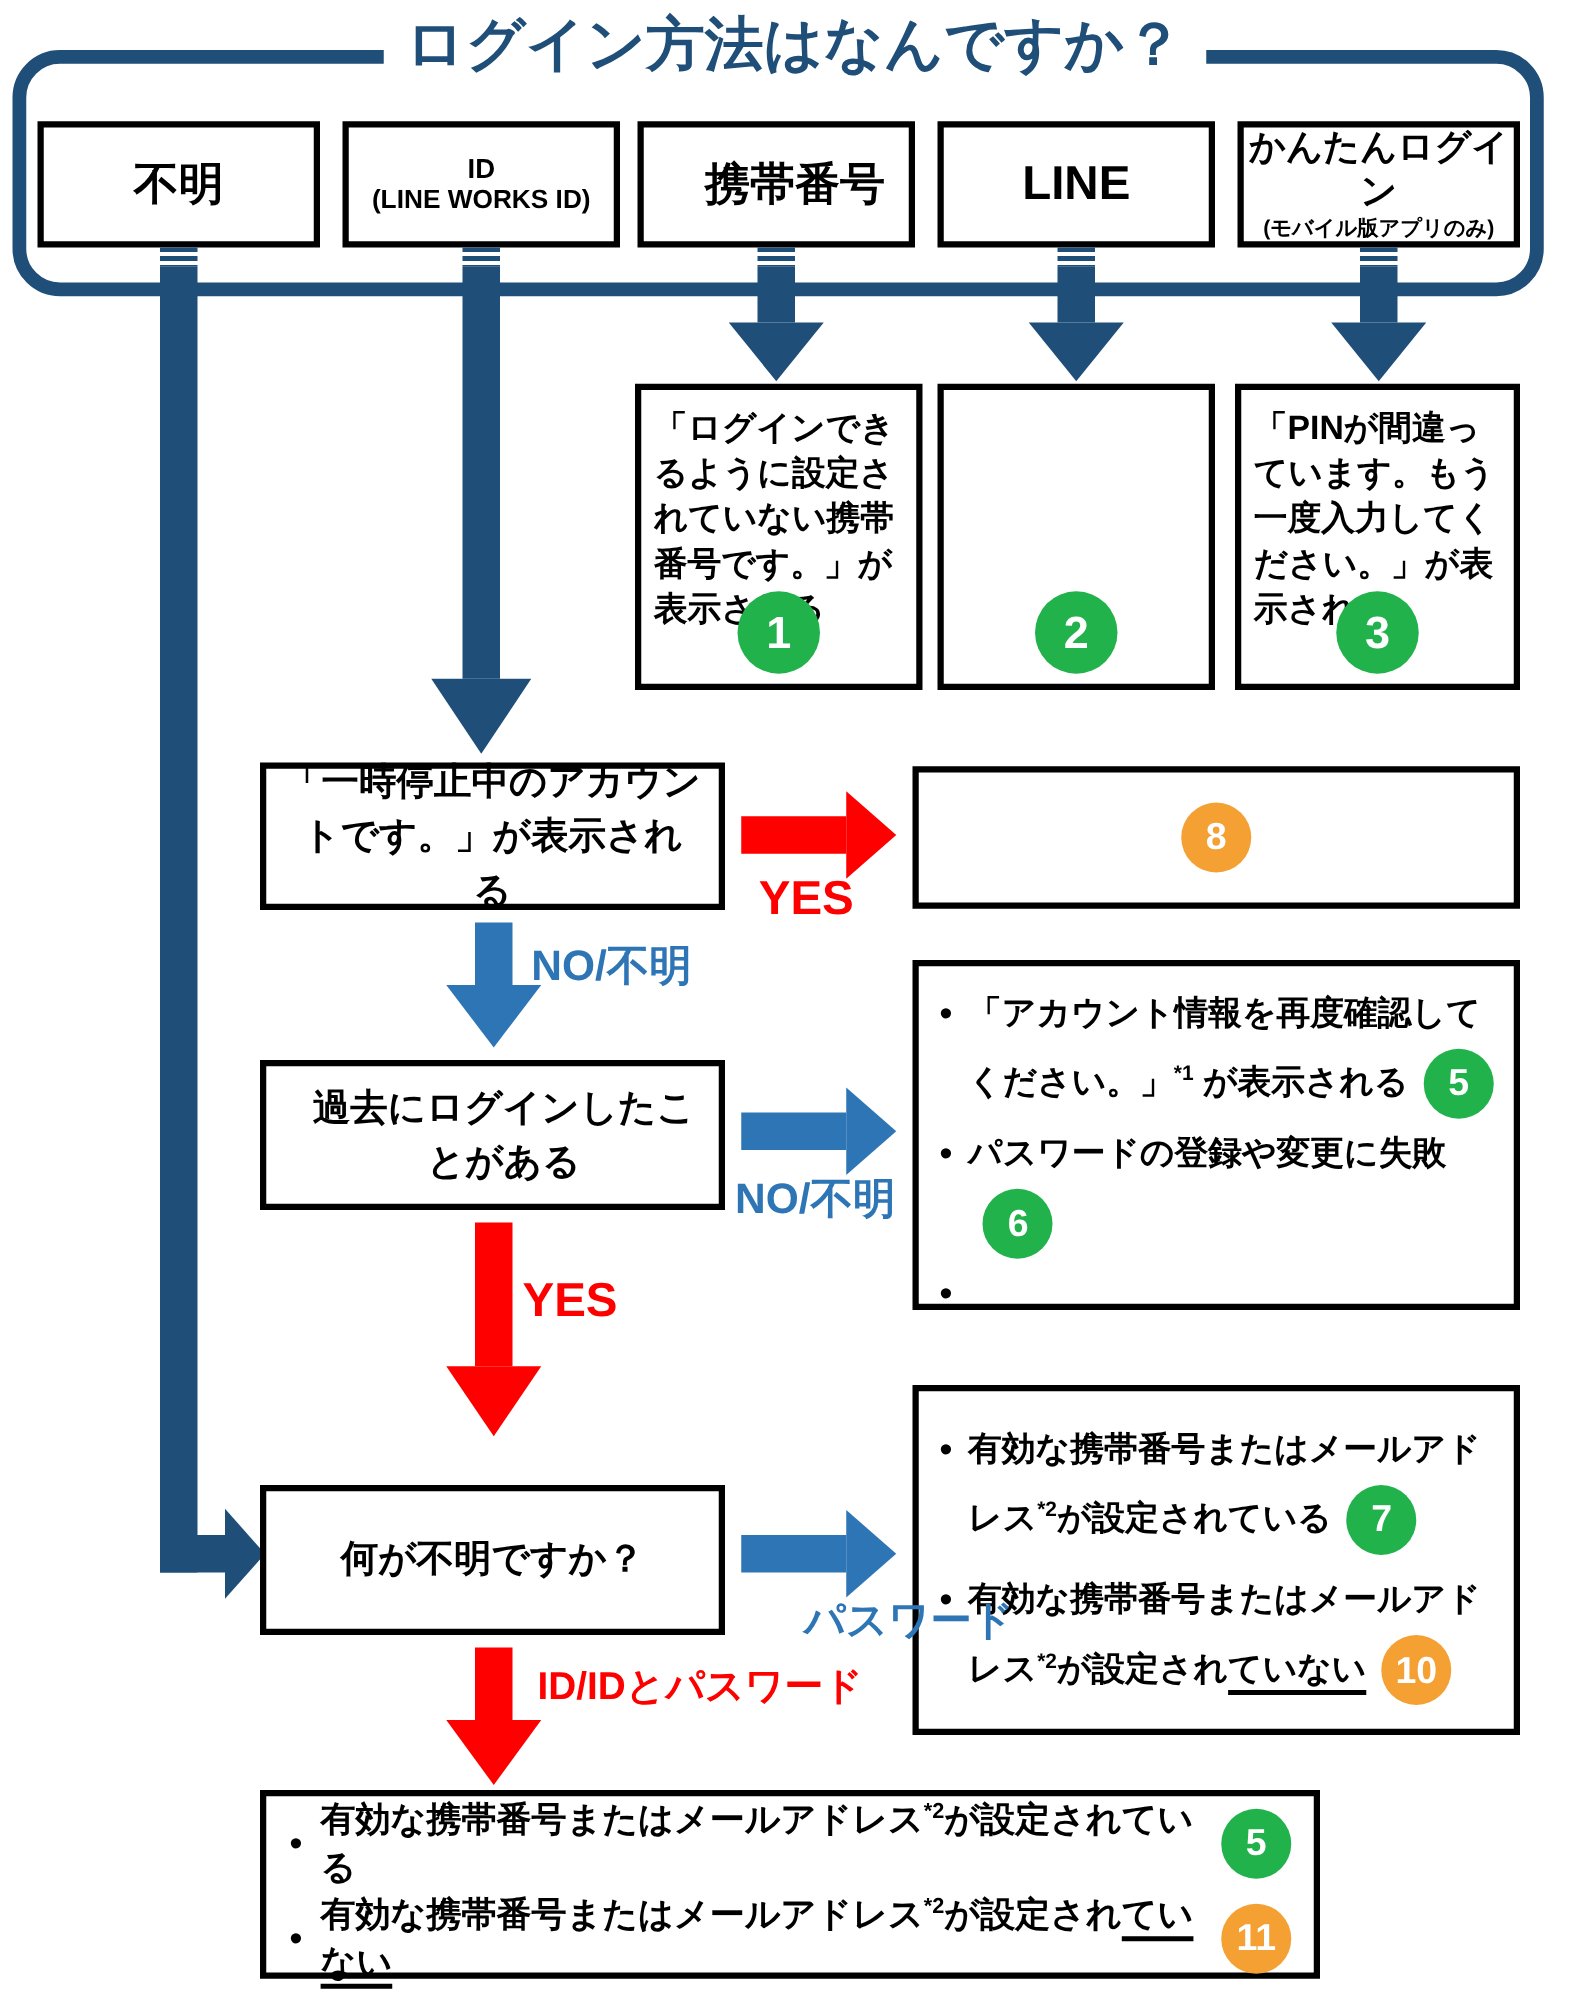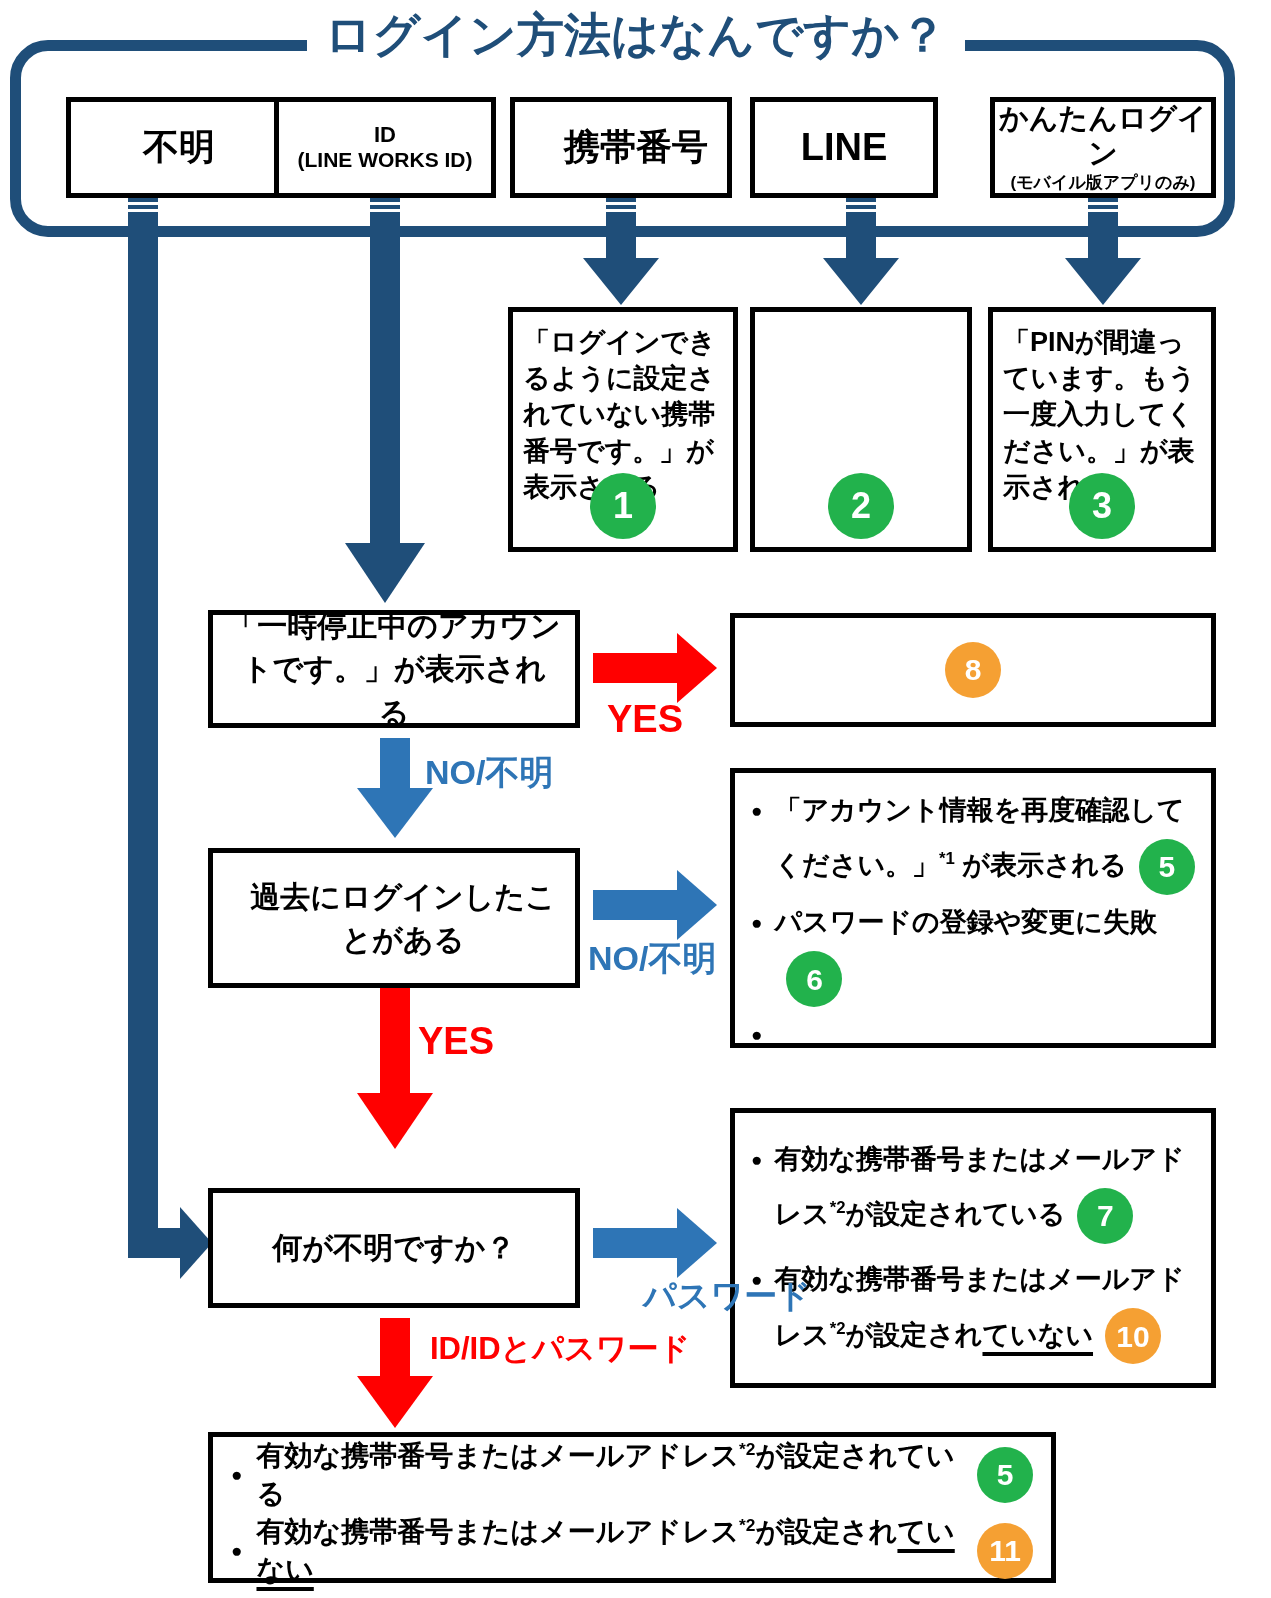--- a/index.html
+++ b/index.html
@@ -12,39 +12,39 @@
   .title{position:absolute;left:50%;top:2px;transform:translateX(-50%);
          background:#fff;padding:0 18px;font-size:47px;font-weight:800;color:#1F4E79;
          white-space:nowrap;z-index:6;line-height:1.4;}
 
   
   .optbox{position:absolute;top:97px;height:101px;background:#fff;border:5px solid #000;
           box-sizing:border-box;display:flex;flex-direction:column;align-items:center;
           justify-content:center;z-index:3;color:#000;text-align:center;}
   .optbox .lbl{font-weight:800;}
   .optbox .sub{font-weight:800;}
-  .opt0{left:30px;width:226px;margin-left:36px;}  .opt0 .lbl{font-size:36px;}
+  .opt0{left:30px;width:226px;}  .opt0 .lbl{font-size:36px;}
   .opt1{left:274px;width:222px;} .opt1 .lbl{font-size:22px;line-height:1.1;} .opt1 .sub{font-size:21px;}
   .opt2{left:510px;width:222px;padding-left:30px;} .opt2 .lbl{font-size:36px;}
-  .opt3{left:750px;width:188px;} .opt3 .lbl{font-size:38px;}
+  .opt3{left:750px;width:222px;} .opt3 .lbl{font-size:38px;}
   .opt4{left:990px;width:226px;} .opt4 .lbl{font-size:29px;line-height:1.2;} .opt4 .sub{font-size:17px;}
 
   
   .stub{position:absolute;top:198px;width:30px;height:15px;z-index:4;
         background:repeating-linear-gradient(to bottom,#1F4E79 0 4px,#fff 4px 7px);}
   .bar{position:absolute;z-index:2;}
   .navy{background:#1F4E79;} .bluebg{background:#2E75B6;} .redbg{background:#FF0000;}
   .head-down{position:absolute;width:0;height:0;z-index:2;}
   .head-right{position:absolute;width:0;height:0;z-index:2;}
 
   
   .dbox{position:absolute;left:208px;width:372px;border:5px solid #000;background:#fff;
         box-sizing:border-box;display:flex;align-items:center;justify-content:center;
         text-align:center;font-size:30px;font-weight:800;color:#000;padding:0 14px;z-index:3;line-height:1.45;}
-  .d1{top:610px;height:118px;} .d2{top:848px;height:140px;padding-left:32px;} .d3{top:1188px;height:120px;}
+  .d1{top:610px;height:118px;} .d2{top:848px;height:120px;padding-left:32px;} .d3{top:1188px;height:120px;}
 
   
   .rbox{position:absolute;top:307px;height:245px;border:5px solid #000;background:#fff;
         box-sizing:border-box;z-index:3;padding:12px 10px;font-size:27px;font-weight:800;
         color:#000;line-height:1.34;}
   .r0{left:508px;width:230px;} .r1{left:750px;width:222px;} .r2{left:988px;width:228px;}
   .rbox .badge{position:absolute;left:50%;transform:translateX(-50%);bottom:8px;}
 
   
   .obox{position:absolute;border:5px solid #000;background:#fff;box-sizing:border-box;z-index:3;}

